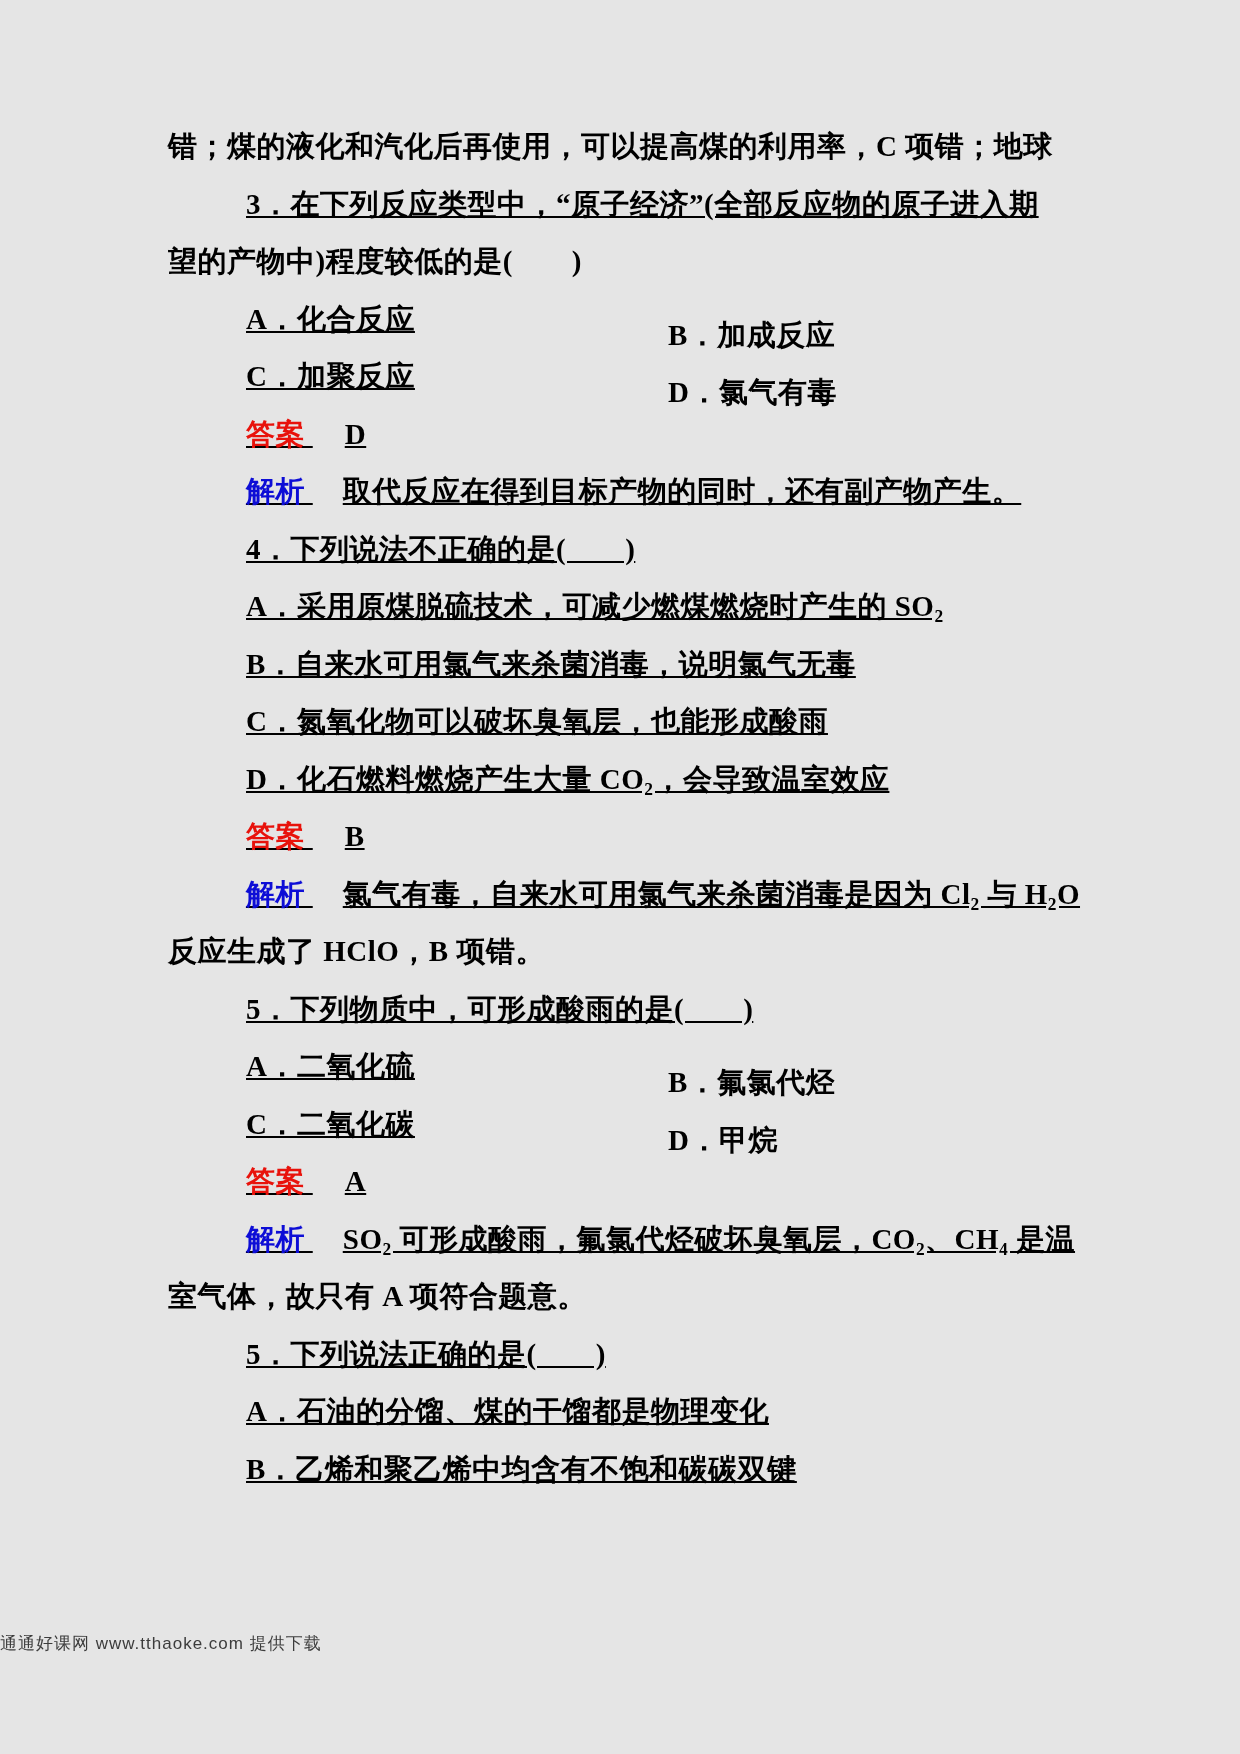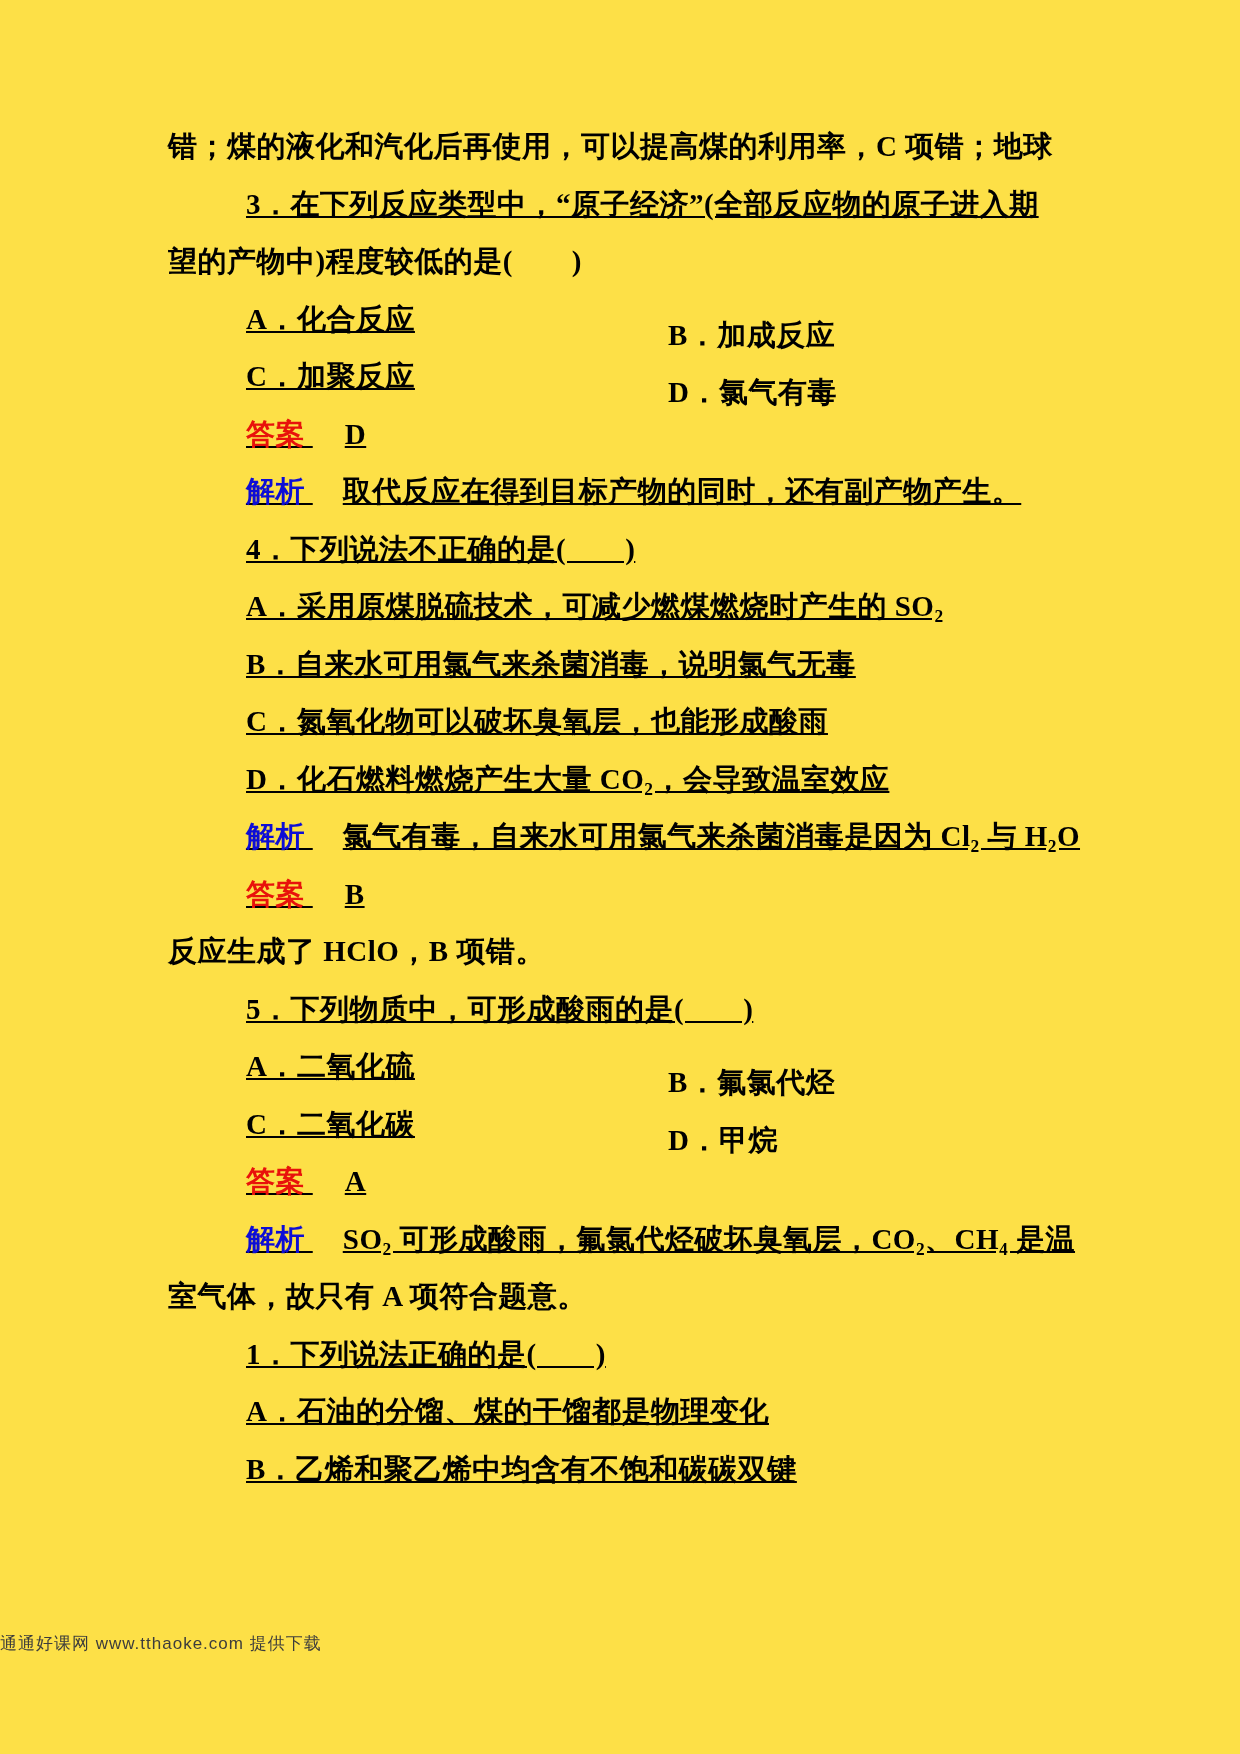--- a/index.html
+++ b/index.html
@@ -1,20 +1,20 @@
 <!DOCTYPE html>
 <html><head>
 <meta charset="utf-8">
 <style>
   html,body { margin:0; padding:0; background:#888; }
   .page {
     position:relative;
     width:1240px; height:1754px;
     margin:0 auto;
-    background:#fde047;
+    background:#e5e5e5;
     font-family:"Liberation Serif","DejaVu Serif",serif;
     font-weight:bold;
     color:#000;
     overflow:hidden;
   }
   .content {
     position:absolute;
     left:168px; top:118px;
     width:912px;
   }
@@ -72,26 +72,26 @@
       <span class="ana-label">解析</span>
       <span class="gap">取代反应在得到目标产物的同时，还有副产物产生。</span>
     </div>
 
     <div class="ln ind">4．下列说法不正确的是(　　)</div>
     <div class="ln ind">A．采用原煤脱硫技术，可减少燃煤燃烧时产生的 SO₂</div>
     <div class="ln ind">B．自来水可用氯气来杀菌消毒，说明氯气无毒</div>
     <div class="ln ind">C．氮氧化物可以破坏臭氧层，也能形成酸雨</div>
     <div class="ln ind">D．化石燃料燃烧产生大量 CO₂，会导致温室效应</div>
     <div class="ln ind">
+      <span class="ans-label">答案</span>
+      <span class="val">B</span>
+    </div>
+    <div class="ln ind">
       <span class="ana-label">解析</span>
       <span class="gap">氯气有毒，自来水可用氯气来杀菌消毒是因为 Cl₂ 与 H₂O</span>
-    </div>
-    <div class="ln ind">
-      <span class="ans-label">答案</span>
-      <span class="val">B</span>
     </div>
     <div class="ln">反应生成了 HClO，B 项错。</div>
 
     <div class="ln ind">5．下列物质中，可形成酸雨的是(　　)</div>
     <div class="ln ind">
       <span>A．二氧化硫</span>
       <span class="opt-b">B．氟氯代烃</span>
     </div>
     <div class="ln ind">
       <span>C．二氧化碳</span>
@@ -100,20 +100,20 @@
     <div class="ln ind">
       <span class="ans-label">答案</span>
       <span class="val">A</span>
     </div>
     <div class="ln ind">
       <span class="ana-label">解析</span>
       <span class="gap">SO₂ 可形成酸雨，氟氯代烃破坏臭氧层，CO₂、CH₄ 是温</span>
     </div>
     <div class="ln">室气体，故只有 A 项符合题意。</div>
 
-    <div class="ln ind">1．下列说法正确的是(　　)</div>
+    <div class="ln ind">5．下列说法正确的是(　　)</div>
     <div class="ln ind">A．石油的分馏、煤的干馏都是物理变化</div>
     <div class="ln ind">B．乙烯和聚乙烯中均含有不饱和碳碳双键</div>
 
   </div>
 
   <div class="footer">通通好课网  www.tthaoke.com  提供下载</div>
 </div>
 
 </body></html>

